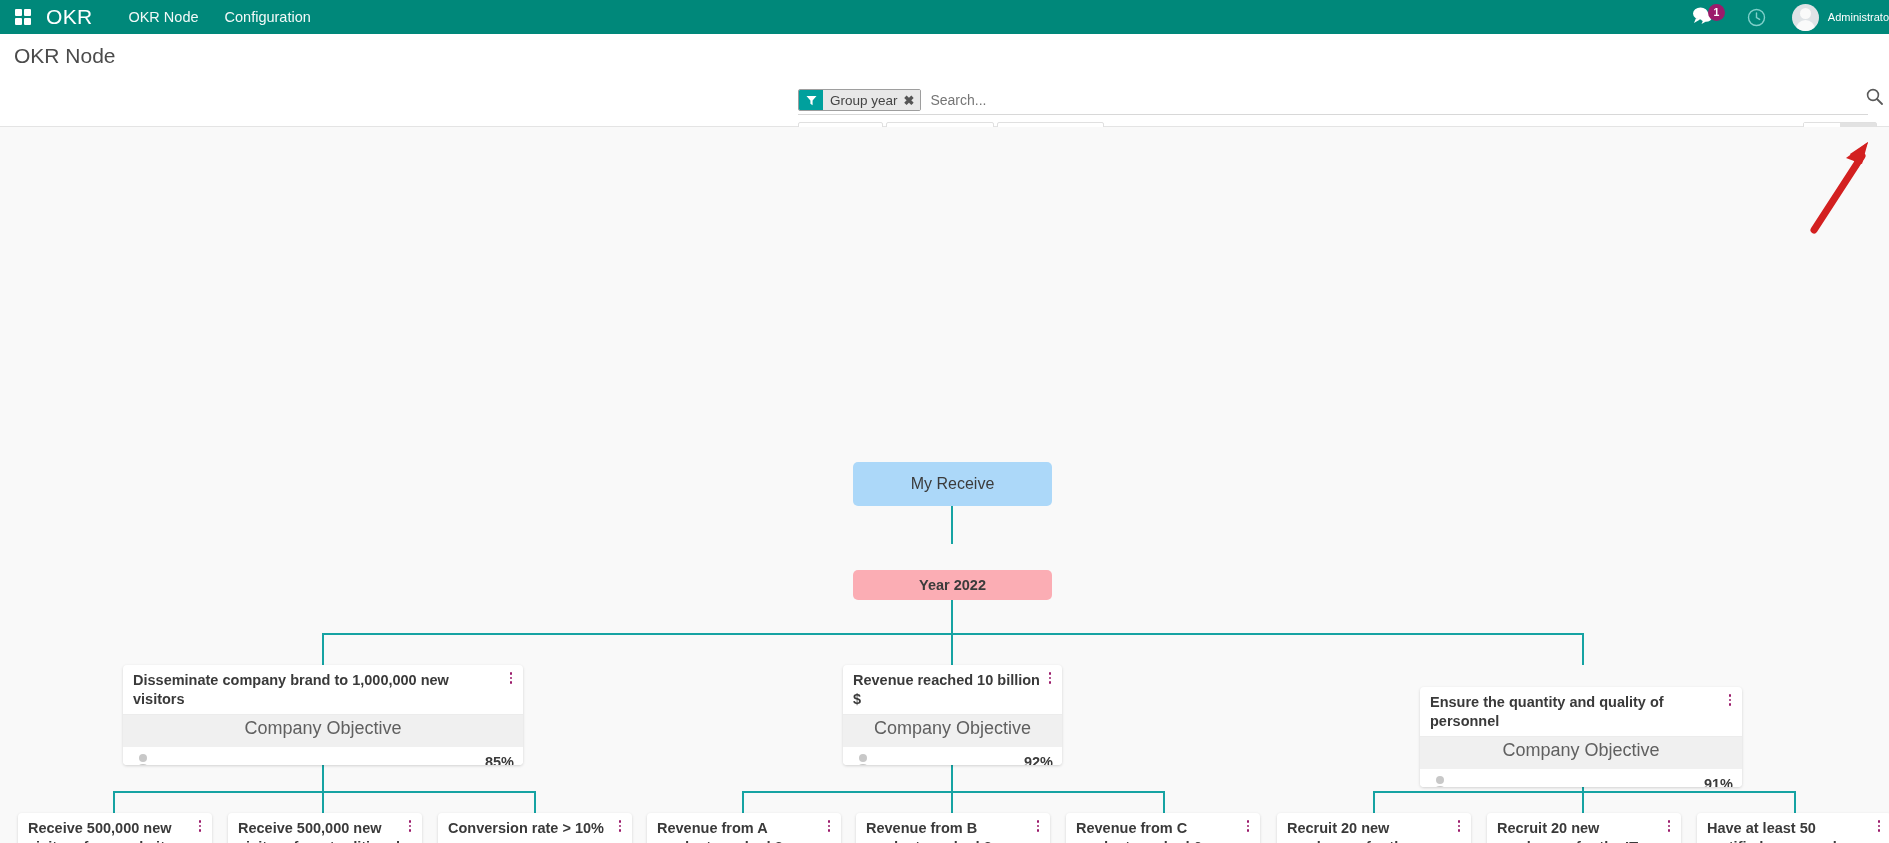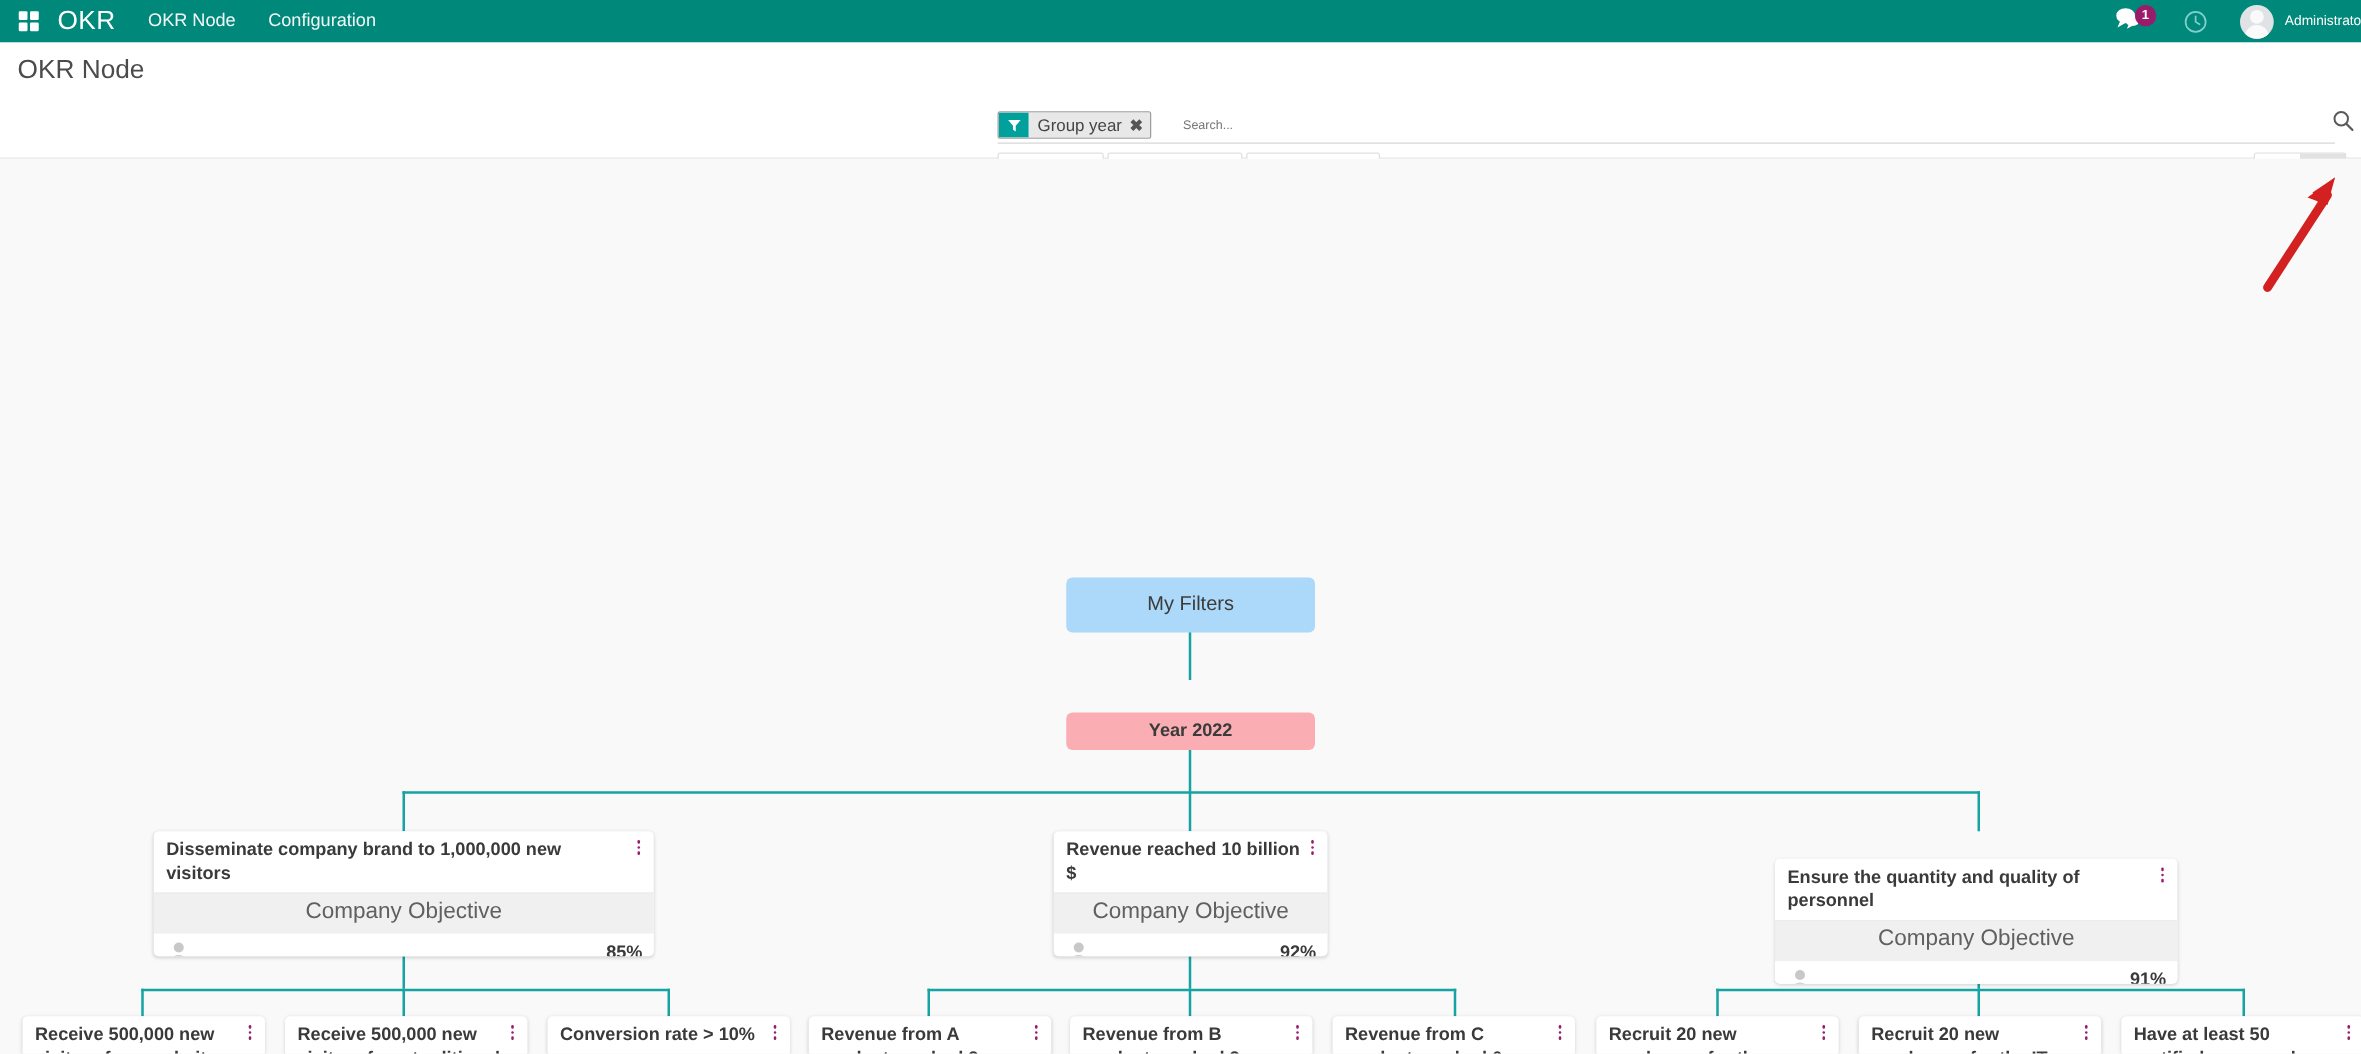--- a/index.html
+++ b/index.html
@@ -11,21 +11,21 @@
 
   
   .navbar {
     height: 34px; background: #00887A;
     display: flex; align-items: center;
     color: #fff; position: relative;
   }
   .apps-icon { width: 46px; display: flex; align-items: center; justify-content: center; cursor: pointer; }
   .apps-grid { display: grid; grid-template-columns: 7px 7px; grid-template-rows: 7px 7px; gap: 2px; }
   .apps-grid i { background: #fff; display: block; border-radius: 1px; }
-  .brand { font-size: 21px; font-weight: 400; letter-spacing: .3px; margin-right: 26px; }
+  .brand { font-size: 21px; font-weight: 400; letter-spacing: .3px; margin-right: 36px; }
   .nav-item { font-size: 14.5px; color: rgba(255,255,255,.95); margin-right: 26px; cursor: pointer; }
   .nav-right { margin-left: auto; display: flex; align-items: center; padding-right: 0; }
   .msg-wrap { position: relative; display: flex; align-items: center; margin-right: 22px; cursor: pointer; }
   .badge {
     background: #9b1b6b; color: #fff; font-size: 10.5px; font-weight: bold;
     border-radius: 10px; min-width: 17px; height: 17px; line-height: 17px;
     text-align: center; padding: 0 4px; margin-left: -5px; margin-top: -10px;
   }
   .clock-ico { margin-right: 26px; cursor: pointer; display: flex; align-items: center; }
   .user-box { display: flex; align-items: center; cursor: pointer; }
@@ -44,22 +44,22 @@
   .searchview {
     position: absolute; left: 798px; top: 55px; width: 1070px;
     display: flex; align-items: center;
     border-bottom: 1px solid #d8d8d8; padding-bottom: 3px;
   }
   .facet { display: flex; align-items: stretch; height: 22px; border: 1px solid #9e9e9e; border-radius: 2px; overflow: hidden; }
   .facet-ico { background: #00A09D; width: 24px; display: flex; align-items: center; justify-content: center; }
   .facet-body { background: #e8e8e8; display: flex; align-items: center; padding: 0 6px 0 7px; font-size: 13.5px; color: #444; }
   .facet-x { margin-left: 6px; font-size: 13px; color: #555; cursor: pointer; font-weight: bold; }
   .search-input {
-    border: none; outline: none; font-size: 10px; color: #888;
-    padding-left: 25px; flex: 1; background: transparent;
+    border: none; outline: none; font-size: 14px; color: #888;
+    padding-left: 9px; flex: 1; background: transparent;
     font-family: "Liberation Sans", sans-serif;
   }
   .search-magnifier { position: absolute; right: 6px; top: 54px; color: #666; }
 
   .cp-btns { position: absolute; left: 798px; top: 88px; display: flex; }
   .cp-btn {
     border: 1px solid #e0e0e0; background: #fff; height: 31px;
     display: flex; align-items: center; padding: 0 13px; margin-right: 3px;
     font-size: 14px; color: #333; cursor: pointer; border-radius: 2px;
   }
@@ -256,21 +256,21 @@
   <div class="conn" style="left:742px; top:664px; width:2px; height:22px;"></div>
   <div class="conn" style="left:951px; top:664px; width:2px; height:22px;"></div>
   <div class="conn" style="left:1163px; top:664px; width:2px; height:22px;"></div>
 
   <div class="conn" style="left:1582px; top:638px; width:2px; height:26px;"></div>
   <div class="conn" style="left:1373px; top:664px; width:423px; height:2px;"></div>
   <div class="conn" style="left:1373px; top:664px; width:2px; height:22px;"></div>
   <div class="conn" style="left:1582px; top:664px; width:2px; height:22px;"></div>
   <div class="conn" style="left:1794px; top:664px; width:2px; height:22px;"></div>
 
-  <div class="node company" style="left:853px; top:335px; width:199px; height:44px;">My Filters</div>
+  <div class="node company" style="left:853px; top:335px; width:199px; height:44px;">My Receive</div>
   <div class="node year" style="left:853px; top:443px; width:199px; height:30px;">Year 2022</div>
 
   <div class="card" style="left:123px; top:538px; width:400px; height:100px;">
     <div class="card-title" style="font-size:14.5px;">
       Disseminate company brand to 1,000,000 new visitors<span class="card-menu">
           <i></i>
           <i></i>
           <i></i>
         </span>
     </div>

